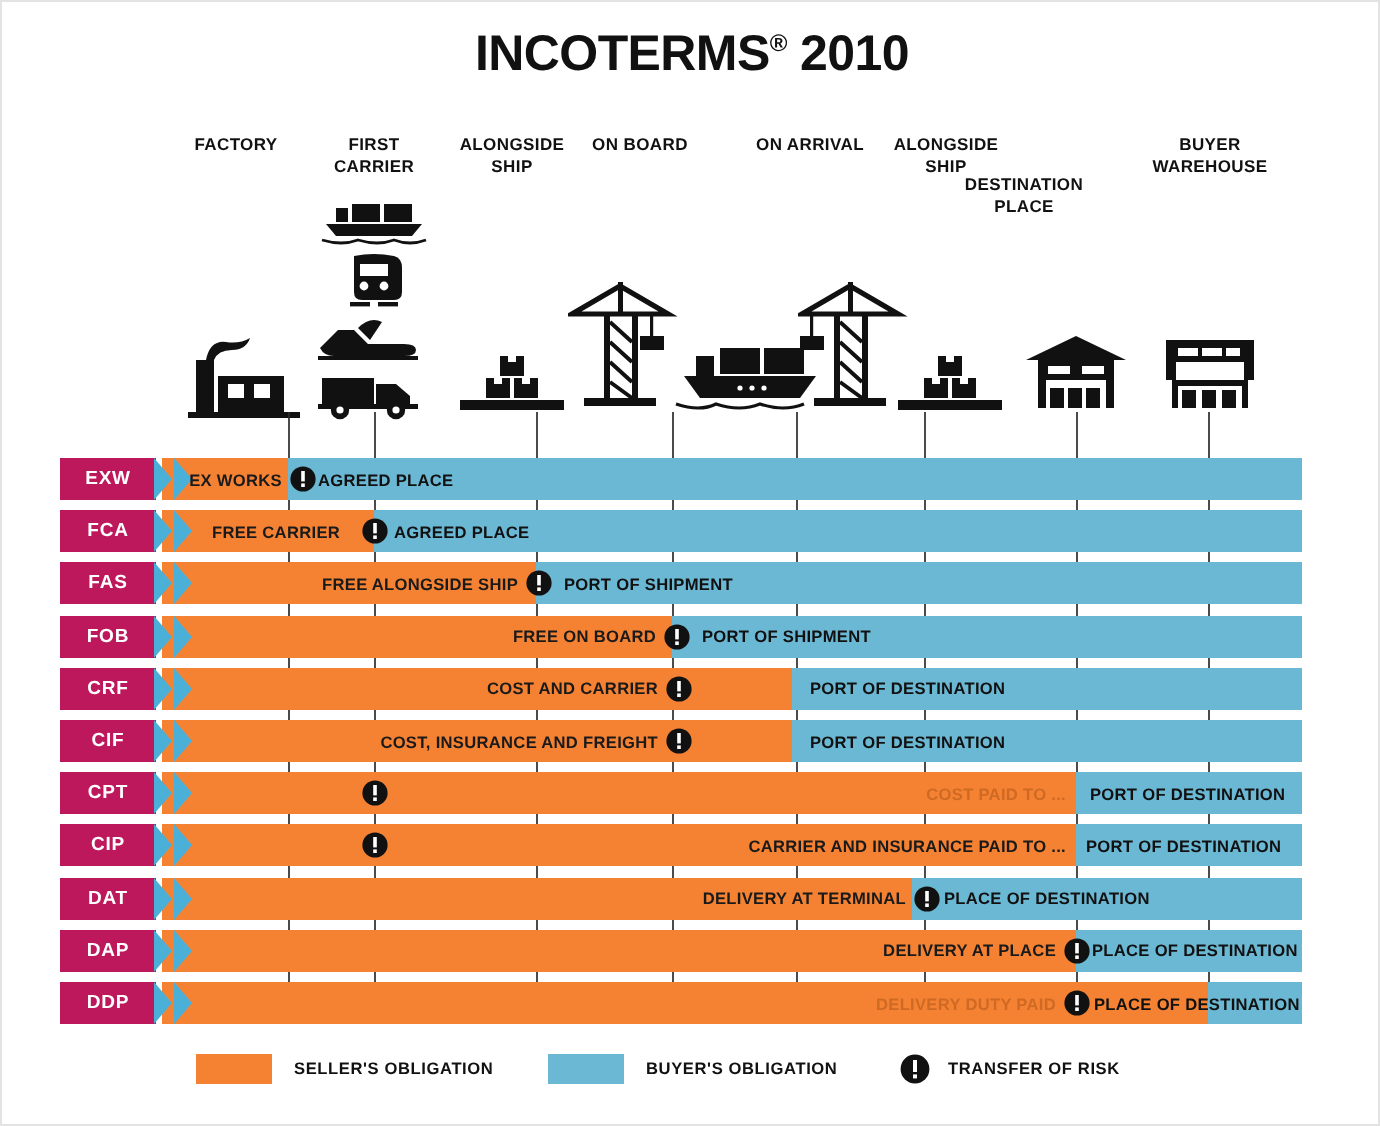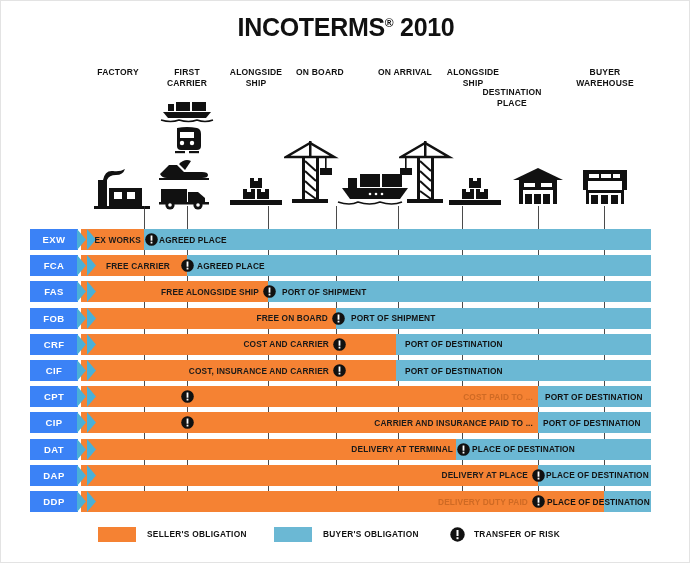--- a/index.html
+++ b/index.html
@@ -44,21 +44,21 @@
     position:absolute;
     width:1px;background:#2b2b2b;
     top:205px;height:300px;
     opacity:.85;
   }
   
   #chart{position:absolute;left:0;top:0;width:690px;height:563px;}
   .row{position:absolute;left:0;height:21px;}
   .codechip{
     position:absolute;left:29px;top:0;width:48px;height:21px;
-    background:#3b82f6;
+    background:#be185d;
     color:#fff;font-size:9.5px;font-weight:bold;letter-spacing:.4px;
     display:flex;align-items:center;justify-content:center;
     z-index:4;
   }
   .chev{
     position:absolute;top:0;height:21px;width:11px;z-index:5;
   }
   .chev svg{display:block;}
   .seller{
     position:absolute;top:0;height:21px;
@@ -406,21 +406,21 @@
         <div class="seller" style="left: 80px; width: 315px;">
           <span class="tip"></span>
         </div>
         <div class="codechip">CIF</div>
         <div class="chev" style="left: 76px; width: 22px;">
           <svg width="22" height="21" viewBox="0 0 22 21">
             <path d="M0 0 L9 10.5 L0 21 Z" fill="#4ab0d8"></path>
             <path d="M10 0 L19 10.5 L10 21 Z" fill="#4ab0d8"></path>
           </svg>
         </div>
-        <div class="lbl onorange" style="left: 88px; width: 240px; justify-content: flex-end;">COST, INSURANCE AND CARRIER</div>
+        <div class="lbl onorange" style="left: 88px; width: 240px; justify-content: flex-end;">COST, INSURANCE AND FREIGHT</div>
         <div class="risk" style="left: 332px;">
           <svg width="13" height="13" viewBox="0 0 13 13">
             <circle cx="6.5" cy="6.5" r="6.3" fill="#111"></circle>
             <rect x="5.6" y="2.5" width="1.8" height="5.2" fill="#fff"></rect>
             <rect x="5.6" y="8.7" width="1.8" height="1.8" fill="#fff"></rect>
           </svg>
         </div>
         <div class="lbl" style="left: 404px;">PORT OF DESTINATION</div>
       </div>
       <div class="row" style="top: 385.2px; width: 690px;">

